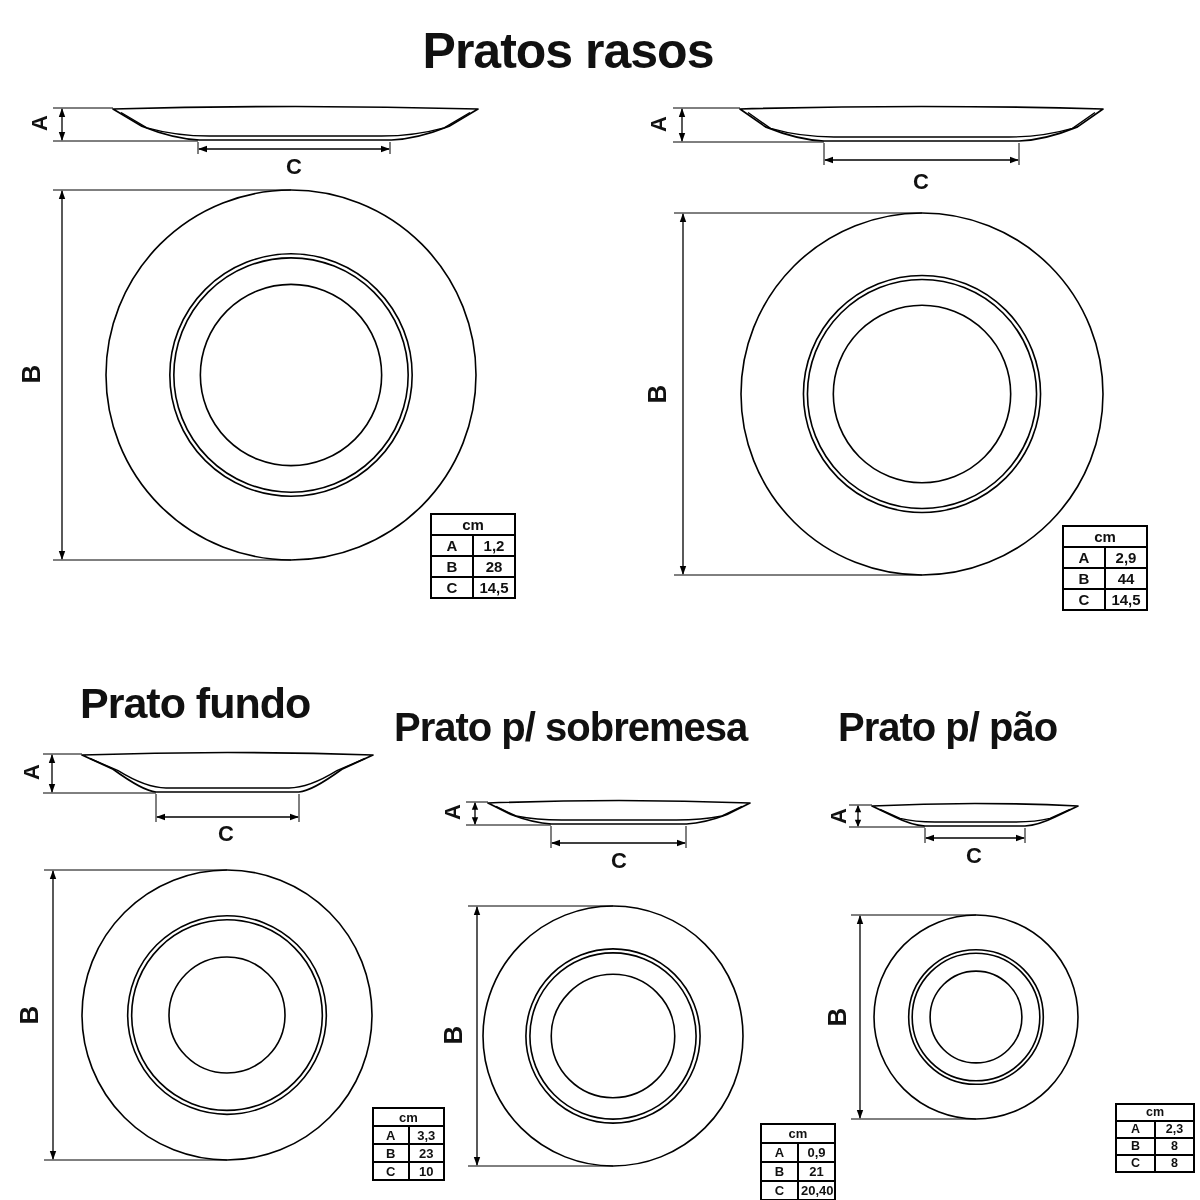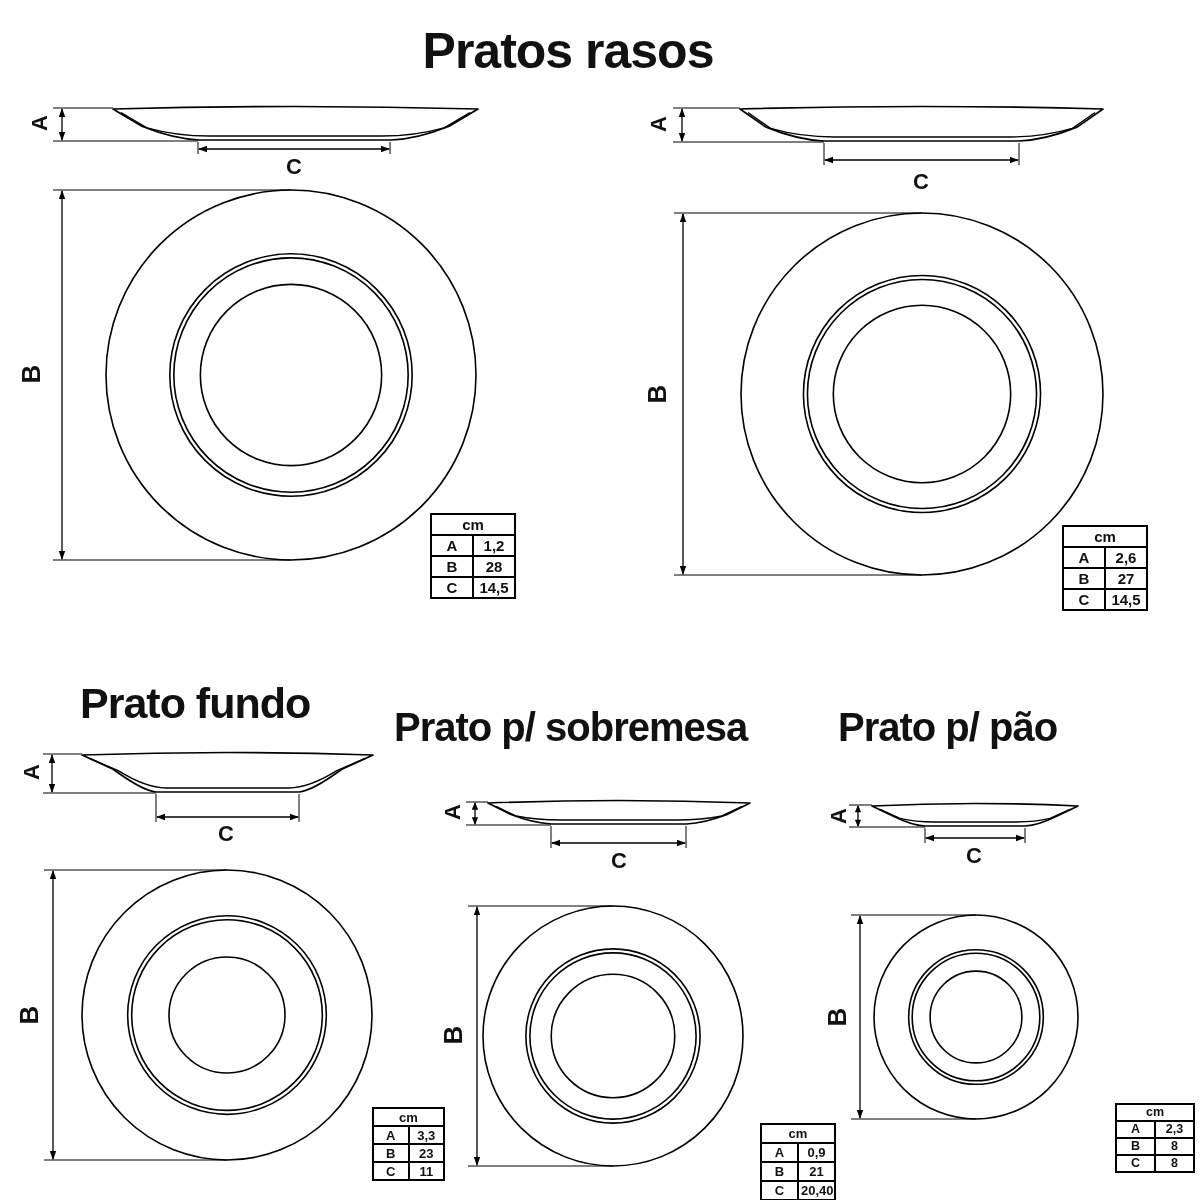--- a/index.html
+++ b/index.html
@@ -208,25 +208,25 @@
   </tbody>
     </table>
 
   <table class="dim" style="left:1062px;top:525px;width:86px;--rh:19px;--fs:15px;--c1:29px">
     <tbody>
         <tr>
           <th colspan="2">cm</th>
         </tr>
     <tr>
           <td class="k">A</td>
-        <td>2,6</td>
-        </tr>
-    <tr>
-          <td class="k">B</td>
-        <td>27</td>
+        <td>2,9</td>
+        </tr>
+    <tr>
+          <td class="k">B</td>
+        <td>44</td>
         </tr>
     <tr>
           <td class="k">C</td>
         <td>14,5</td>
         </tr>
   </tbody>
     </table>
 
   <table class="dim" style="left:372px;top:1107px;width:73px;--rh:16px;--fs:13px;--c1:25px">
     <tbody>
@@ -236,21 +236,21 @@
     <tr>
           <td class="k">A</td>
         <td>3,3</td>
         </tr>
     <tr>
           <td class="k">B</td>
         <td>23</td>
         </tr>
     <tr>
           <td class="k">C</td>
-        <td>11</td>
+        <td>10</td>
         </tr>
   </tbody>
     </table>
 
   <table class="dim" style="left:760px;top:1123px;width:76px;--rh:17px;--fs:13px;--c1:25px">
     <tbody>
         <tr>
           <th colspan="2">cm</th>
         </tr>
     <tr>

